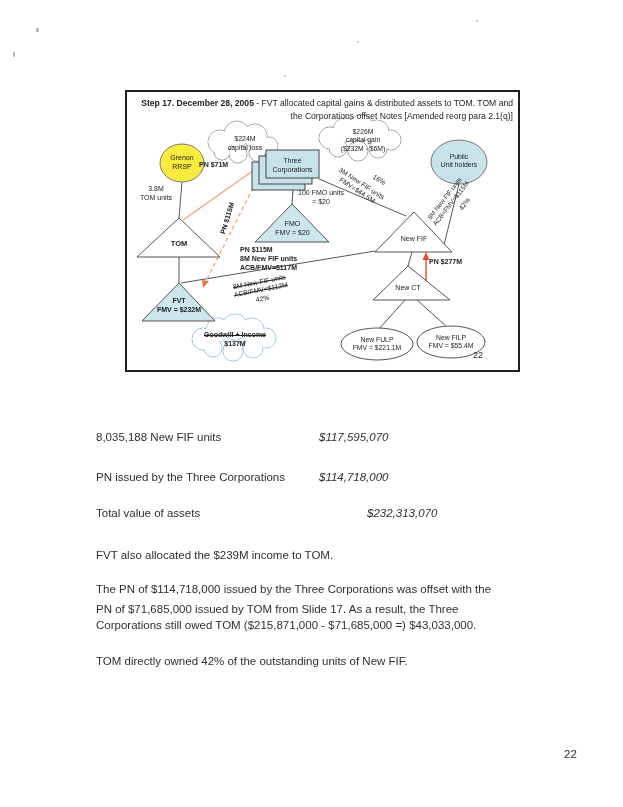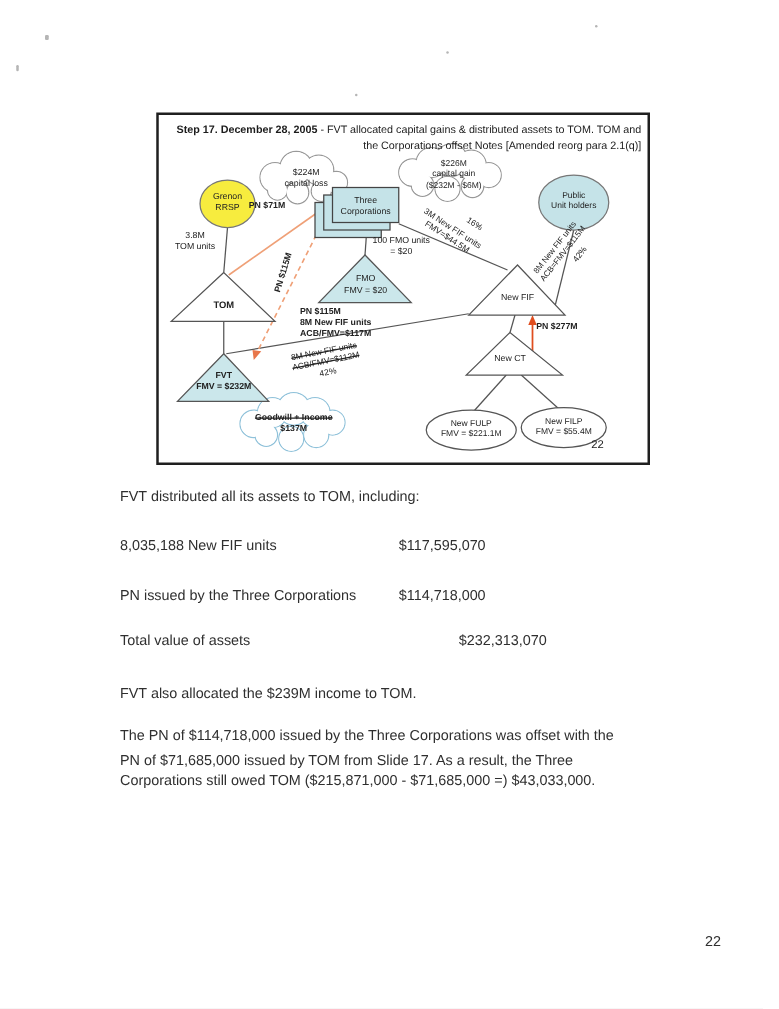--- a/index.html
+++ b/index.html
@@ -13,21 +13,21 @@
   .bold{font-weight:bold;}
   .orange{color:#e8581e;font-weight:bold;}
   .red{color:#e33a1a;font-weight:bold;}
   .blue{color:#2596c8;font-weight:bold;}
   .strike{text-decoration:line-through;}
   .rot{transform-origin:center center;}
   #dg-title{position:absolute;left:8px;top:5px;width:378px;font-size:8.6px;line-height:1.5;
             color:#1c1c1c;text-align:right;}
   
   .body-line{position:absolute;left:96px;font-size:11.5px;color:#2f2f2f;white-space:nowrap;}
-  .val{left:319px;}
+  .val{left:319px;font-style:italic;}
   .speck{position:absolute;background:#b5b5b5;border-radius:1px;}
 </style>
 </head>
 <body>
 
 <div id="page">
 
   <div class="speck" style="left:36px;top:28px;width:3px;height:4px;"></div>
   <div class="speck" style="left:13px;top:52px;width:2px;height:5px;"></div>
   <div class="speck" style="left:476px;top:20px;width:2px;height:2px;"></div>
@@ -216,32 +216,32 @@
     <div class="lbl rot" style="left:97px;top:186px;width:74px;font-size:6.8px;transform:rotate(-11deg);">
       <div class="strike">8M New FIF units</div>
       <div class="strike">ACB/FMV=$112M</div>
       <div>42%</div>
     </div>
     <div class="lbl orange left" style="left:302px;top:166px;">PN $277M</div>
 
     <div class="lbl left" style="left:346px;top:258px;font-size:9px;">22</div>
   </div>
 
-  <div class="body-line" style="top:392px;">FVT distributed all its assets to TOM, including:</div>
 
   <div class="body-line" style="top:431px;">8,035,188 New FIF units</div>
   <div class="body-line val" style="top:431px;">$117,595,070</div>
 
   <div class="body-line" style="top:471px;">PN issued by the Three Corporations</div>
   <div class="body-line val" style="top:471px;text-align:right;">$114,718,000</div>
 
   <div class="body-line" style="top:507px;">Total value of assets</div>
   <div class="body-line val" style="top:507px;margin-left:48px;">$232,313,070</div>
 
   <div class="body-line" style="top:549px;">FVT also allocated the $239M income to TOM.</div>
 
   <div class="body-line" style="top:583px;">The PN of $114,718,000 issued by the Three Corporations was offset with the</div>
   <div class="body-line" style="top:603px;">PN of $71,685,000 issued by TOM from Slide 17. As a result, the Three</div>
   <div class="body-line" style="top:619px;">Corporations still owed TOM ($215,871,000 - $71,685,000 =) $43,033,000.</div>
 
+  <div class="body-line" style="top:655px;">TOM directly owned 42% of the outstanding units of New FIF.</div>
 
   <div class="body-line" style="left:564px;top:748px;">22</div>
 </div>
 
 </body></html>

